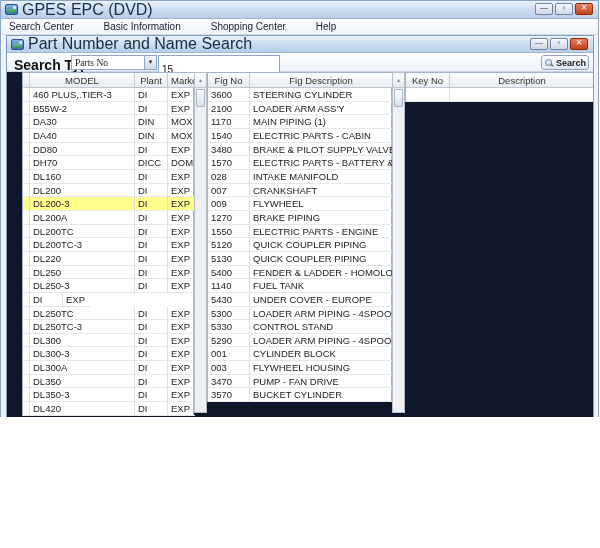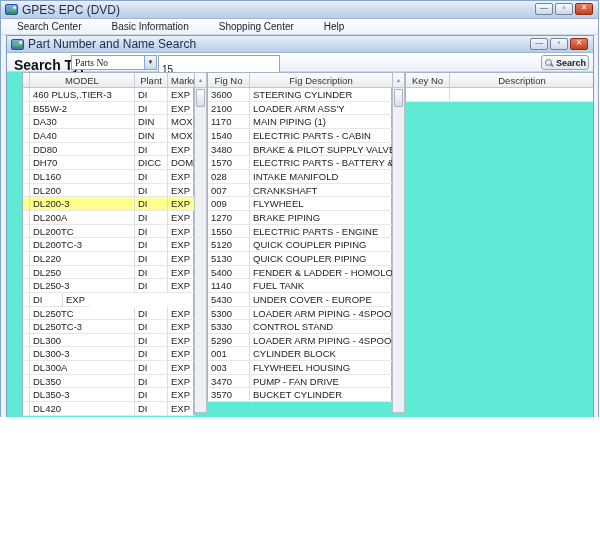--- a/index.html
+++ b/index.html
@@ -4,36 +4,36 @@
 <style>
   * { box-sizing: border-box; margin: 0; padding: 0; }
   html,body { width:600px; height:548px; background:#ffffff; overflow:hidden;
               font-family:"Liberation Sans", sans-serif; }
   .app-window { position:absolute; left:0; top:64; width:599px; height:417px;
                 border:1px solid #89a5c6; border-bottom:none; overflow:hidden; background:#eef3f9; }
   
   .titlebar { height:18px; display:flex; align-items:center;
               background:linear-gradient(#eaf2fb, #cfdff1 45%, #b9cde6);
               border-bottom:1px solid #9fb6d2; padding:0 4px; position:relative; }
-  .titlebar .title { font-size:12px; color:#1c2c46; margin-left:4px; white-space:nowrap; }
+  .titlebar .title { font-size:16px; color:#1c2c46; margin-left:4px; white-space:nowrap; }
   .appicon { width:13px; height:11px; border-radius:2px; flex:0 0 auto;
              background:linear-gradient(#7fb0e0,#3f6fb5); border:1px solid #2d5390; position:relative; overflow:hidden; }
   .appicon::after { content:""; position:absolute; left:1px; bottom:1px; width:9px; height:4px;
                     background:linear-gradient(#68c089,#2e8f55); }
   .appicon::before { content:""; position:absolute; right:1px; top:1px; width:3px; height:3px;
                      background:#eaf4ff; border-radius:50%; }
   .winbtns { position:absolute; right:5px; top:2px; display:flex; gap:2px; }
   .winbtn { width:18px; height:12px; border:1px solid #74849c; border-radius:2px;
             background:linear-gradient(#f6f9fc,#cdd8e6); font-size:8px; line-height:10px;
             text-align:center; color:#2c3a52; }
   .winbtn.close { background:linear-gradient(#e8815f,#c2411f); border-color:#8c2a12; color:#fff; }
   .winbtn .glyph { display:block; transform:translateY(-1px); }
   
   .menubar { height:16px; background:linear-gradient(#fbfcfe,#eef2f7); border-bottom:1px solid #d4dbe6;
-             display:flex; align-items:center; padding-left:8px; }
+             display:flex; align-items:center; padding-left:0; }
   .menu-item { font-size:10px; color:#18202e; padding:0 8px; margin-right:14px; white-space:nowrap; }
   
   .inner-window { position:absolute; left:5px; top:34px; width:588px; bottom:0;
                   border:1px solid #7d9cc2; border-bottom:none; background:#ffffff; }
   .inner-window .titlebar { height:17px; }
   
   .search-row { height:19px; background:linear-gradient(#fdfeff,#edf2f8);
                 border-bottom:1px solid #c9d4e2; position:relative; }
   .search-label { position:absolute; left:7px; top:4px; font-size:14px; font-weight:bold; color:#111; }
   .combo { position:absolute; left:64px; top:2px; width:86px; height:15px; background:#fff;
@@ -42,21 +42,21 @@
   .combo .arrow { width:12px; height:13px; background:linear-gradient(#f4f7fa,#cfd9e5);
                   border-left:1px solid #8aa6c8; font-size:6px; color:#333; text-align:center; line-height:13px; }
   .search-input { position:absolute; left:151px; top:2px; width:122px; height:28px; background:#fff;
                   border:1px solid #8aa6c8; font-size:10px; color:#111; padding:0 3px;
                   font-family:"Liberation Sans", sans-serif; }
   .search-btn { position:absolute; right:4px; top:2px; width:48px; height:15px; border:1px solid #93a5bc;
                 border-radius:3px; background:linear-gradient(#fefefe,#dde6f0);
                 display:flex; align-items:center; justify-content:center; gap:2px; }
   .search-btn .lbl { font-size:9px; font-weight:bold; color:#222; }
   
-  .grid-area { position:absolute; left:0; right:0; top:36px; bottom:0; background:#5eead4; overflow:hidden; }
+  .grid-area { position:absolute; left:0; right:0; top:36px; bottom:0; background:#0f172a; overflow:hidden; }
   .dtable { position:absolute; top:0; border:1px solid #a3b4c9; border-bottom:none; background:#fff; }
   .trow { display:flex; height:13.66px; }
   .trow.hdr { height:15px; }
   .cell { font-size:9.5px; color:#222; line-height:12.6px; padding:1px 3px 0 3px;
           border-right:1px solid #d9dee5; border-bottom:1px solid #e4e7eb;
           overflow:hidden; white-space:nowrap; }
   .hdr .cell { background:linear-gradient(#fbfcfd,#e9ebf0); border-right:1px solid #c6ccd6;
                border-bottom:1px solid #bfc7d2; text-align:center; color:#333; padding-top:2px; }
   .trow.selected .cell { background:#ffff8e; }
   .num { text-align:left; padding-right:6px; }

